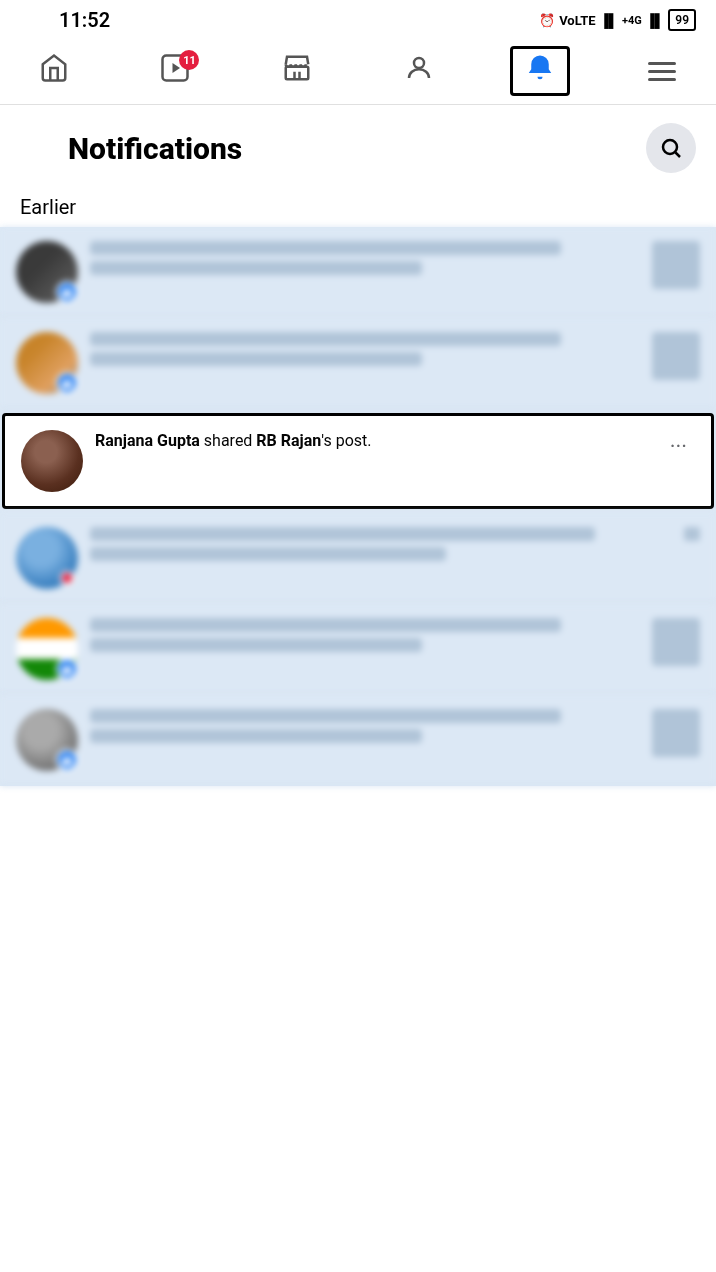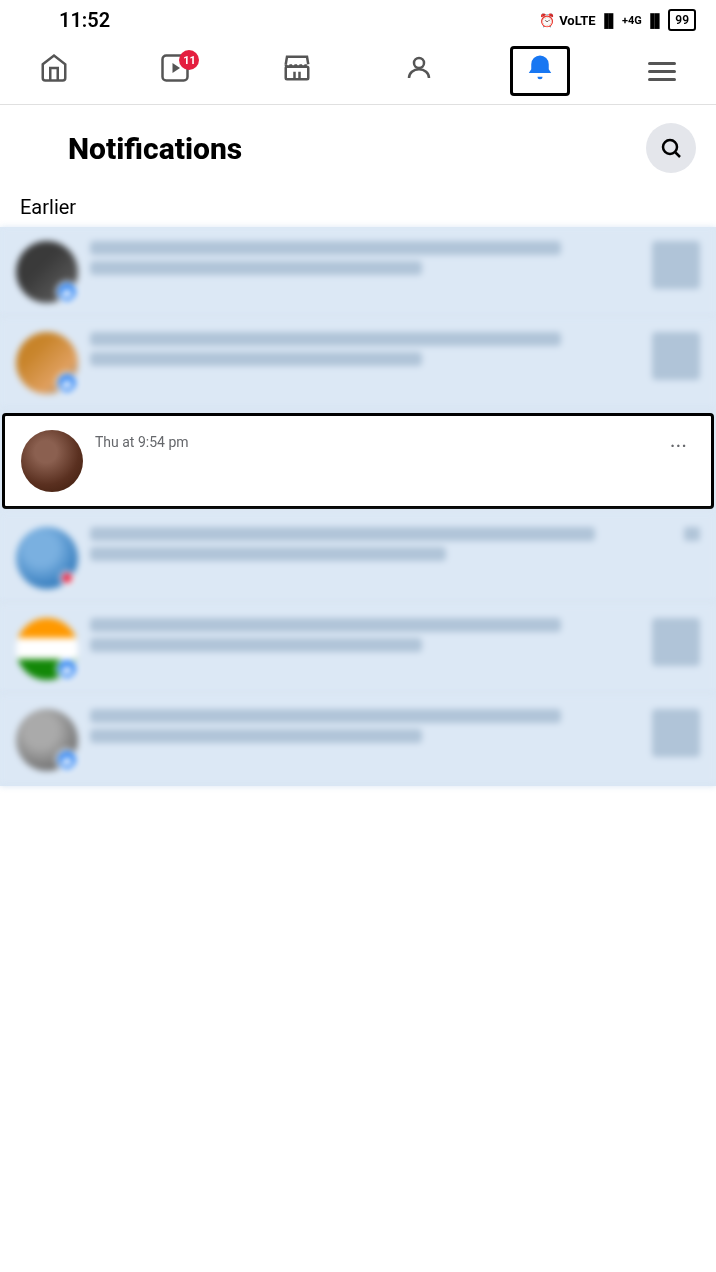--- a/index.html
+++ b/index.html
@@ -363,21 +363,23 @@
     </div>
     <div class="notif-thumb" style="background:#b0c4d8;"></div>
   </div>
 
   <div class="notif-item focused">
     <div class="avatar-wrap">
       <div class="avatar-circle avatar-ranjana" style="background: radial-gradient(circle at 40% 35%, #8B6050 20%, #5a3020 60%, #3a1a0a 100%);">
       </div>
     </div>
     <div class="notif-content">
-      <div class="notif-time">Thu at 9:54 pm</div>
+      <div class="notif-text">
+        <span class="bold">Ranjana Gupta</span><span> shared </span><span class="bold">RB Rajan</span><span>'s post.</span>
+      </div>
     </div>
     <div class="notif-more">···</div>
   </div>
 
   <div class="notif-item blurred">
     <div class="avatar-wrap">
       <div class="avatar-circle" style="background: radial-gradient(circle at 40% 35%, #7ab0e0 30%, #3a80c0 70%);">
       </div>
       <div class="reaction-badge red-dot"></div>
     </div>

